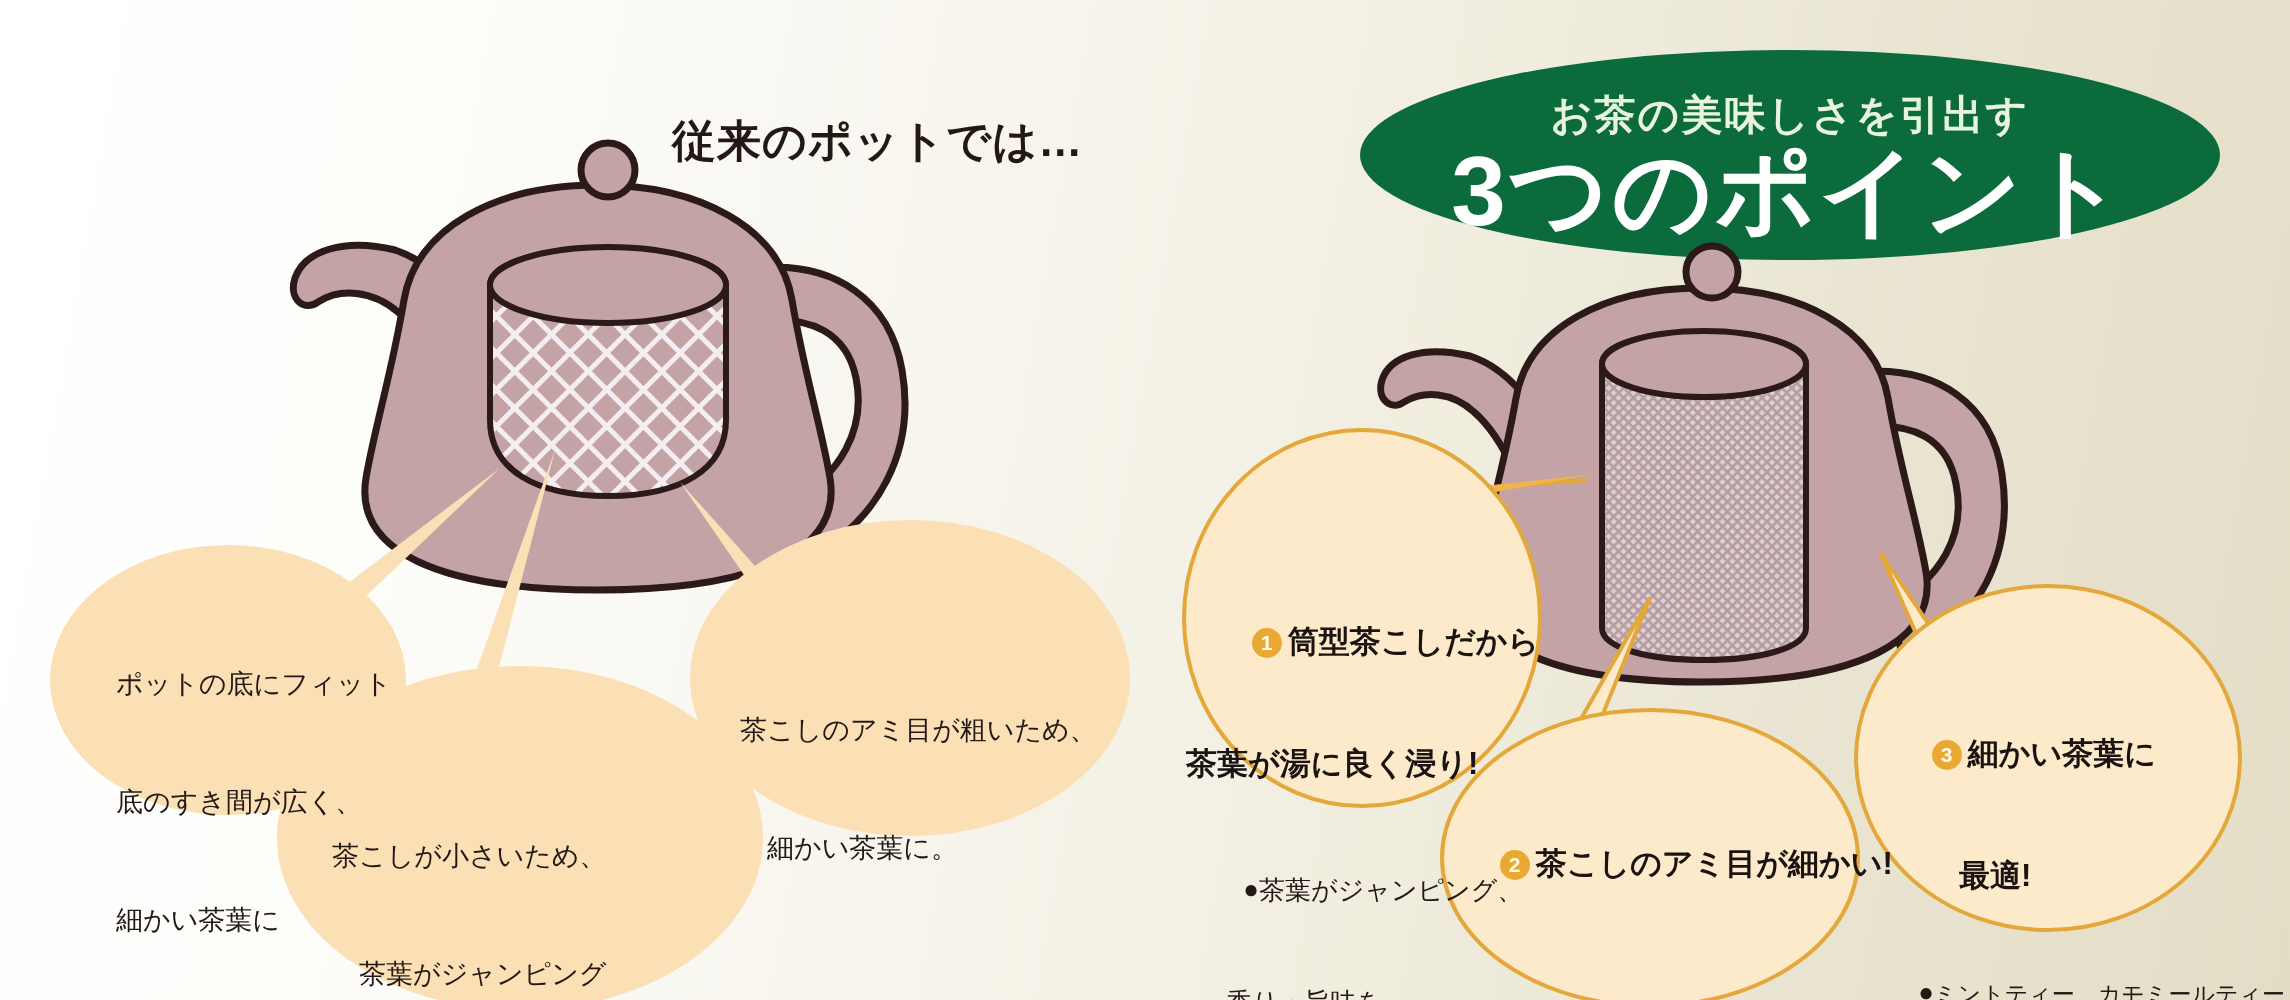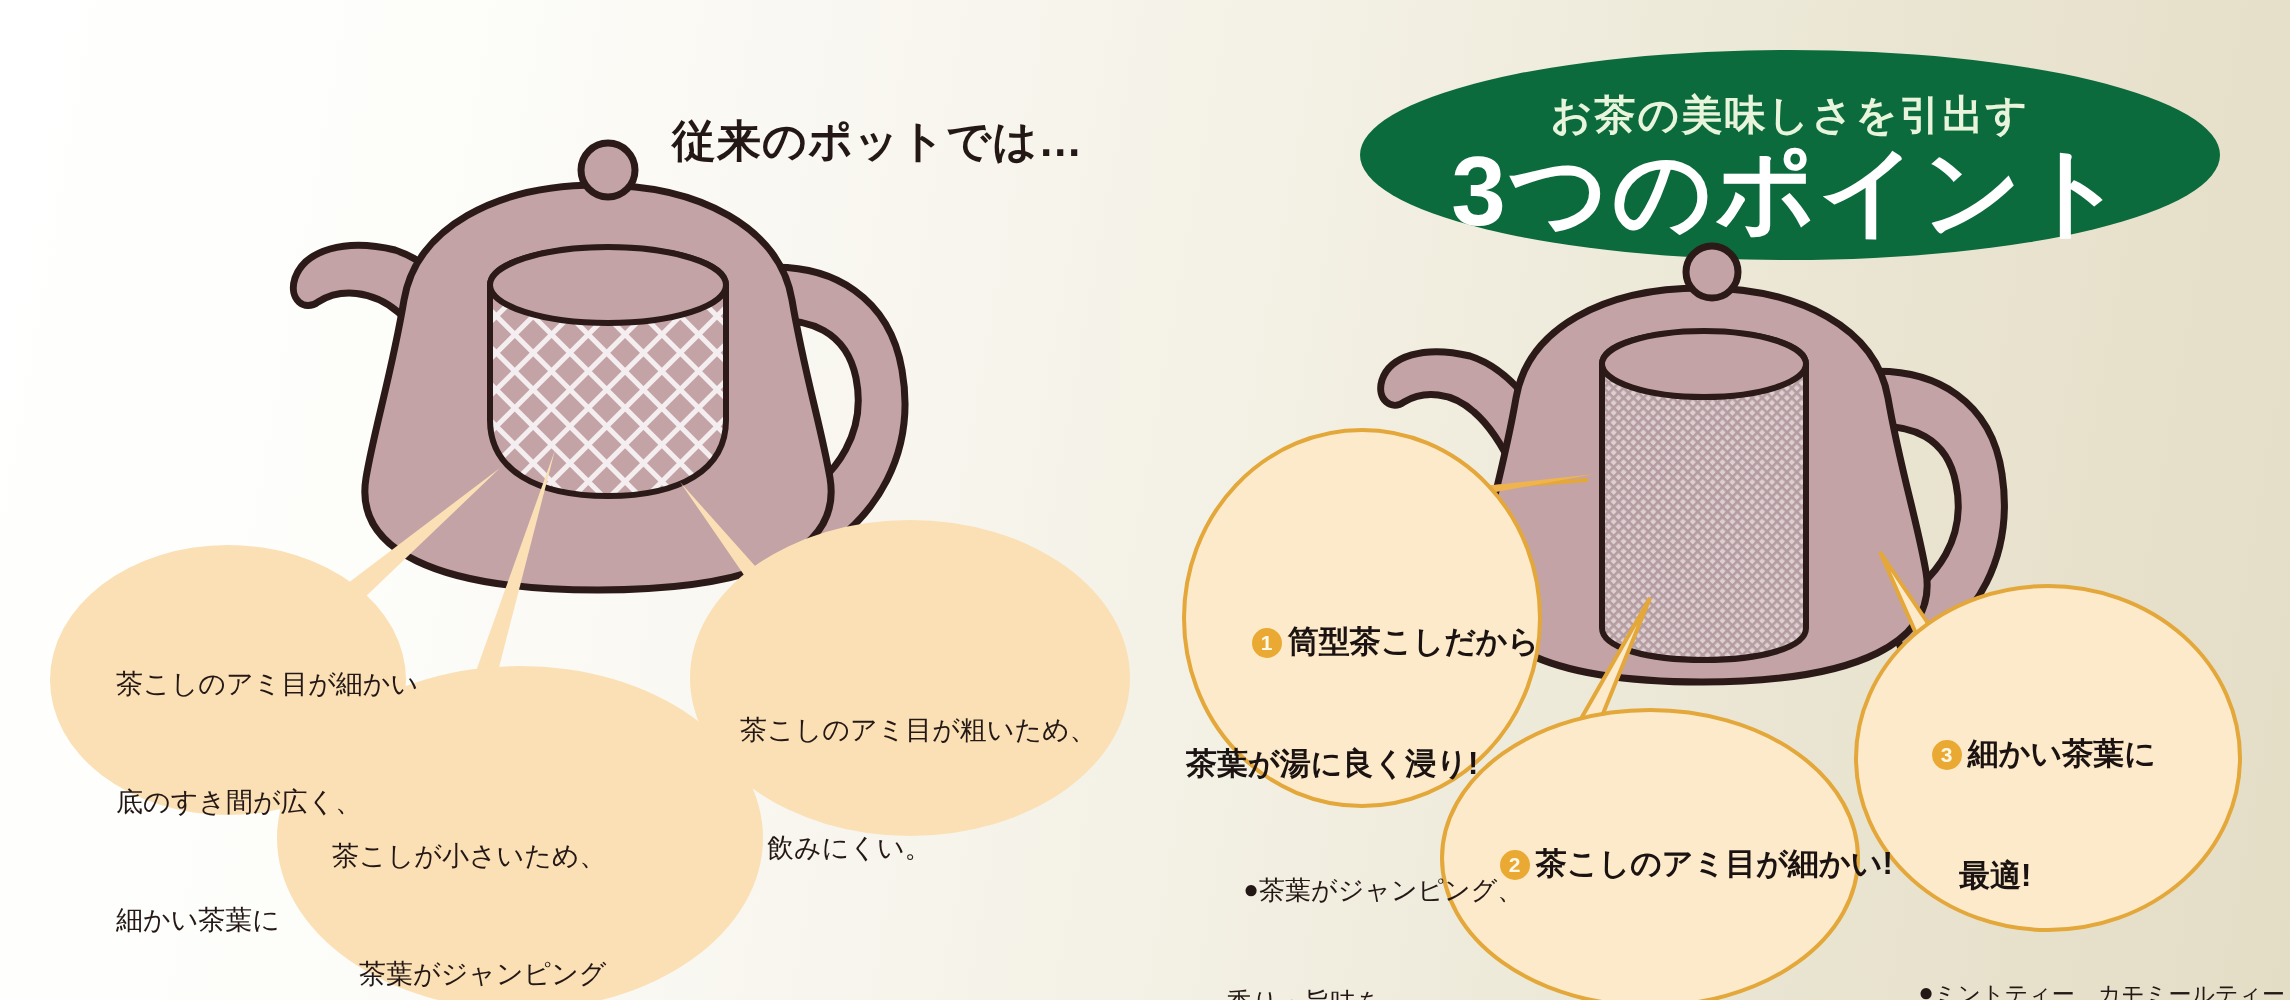--- a/index.html
+++ b/index.html
@@ -135,36 +135,36 @@
   <div class="txt left-head" style="left:672px;top:112px;">従来のポットでは…</div>
 
   <div style="position:absolute;left:1360px;top:88px;width:860px;">
     <div class="oval-sub">お茶の美味しさを引出す</div>
   </div>
   <div style="position:absolute;left:1360px;top:142px;width:860px;">
     <div class="oval-main">3つのポイント</div>
   </div>
 
   <div class="txt bub-l" style="left:116px;top:586px;">
-    <div>茶こしのアミ目が細かい</div>
+    <div>ポットの底にフィット</div>
     <div>底のすき間が広く、</div>
     <div>細かい茶葉に</div>
     
   </div>
 
   <div class="txt bub-l" style="left:332px;top:758px;">
     <div>茶こしが小さいため、</div>
     <div>　茶葉がジャンピング</div>
     
     
   </div>
 
   <div class="txt bub-l" style="left:740px;top:632px;">
     <div>茶こしのアミ目が粗いため、</div>
-    <div>　飲みにくい。</div>
+    <div>　細かい茶葉に。</div>
   </div>
 
   <div class="txt" style="left:1200px;top:540px;width:330px;">
     <div class="bub-r-title">
       <span class="num-badge">1</span><span>筒型茶こしだから</span>
     </div>
     <div class="bub-r-title ind-n1">茶葉が湯に良く浸り!</div>
     <div class="bub-r-body" style="margin-top:12px;">
       <span class="dot">●</span><span>茶葉がジャンピング、</span>
     </div>

